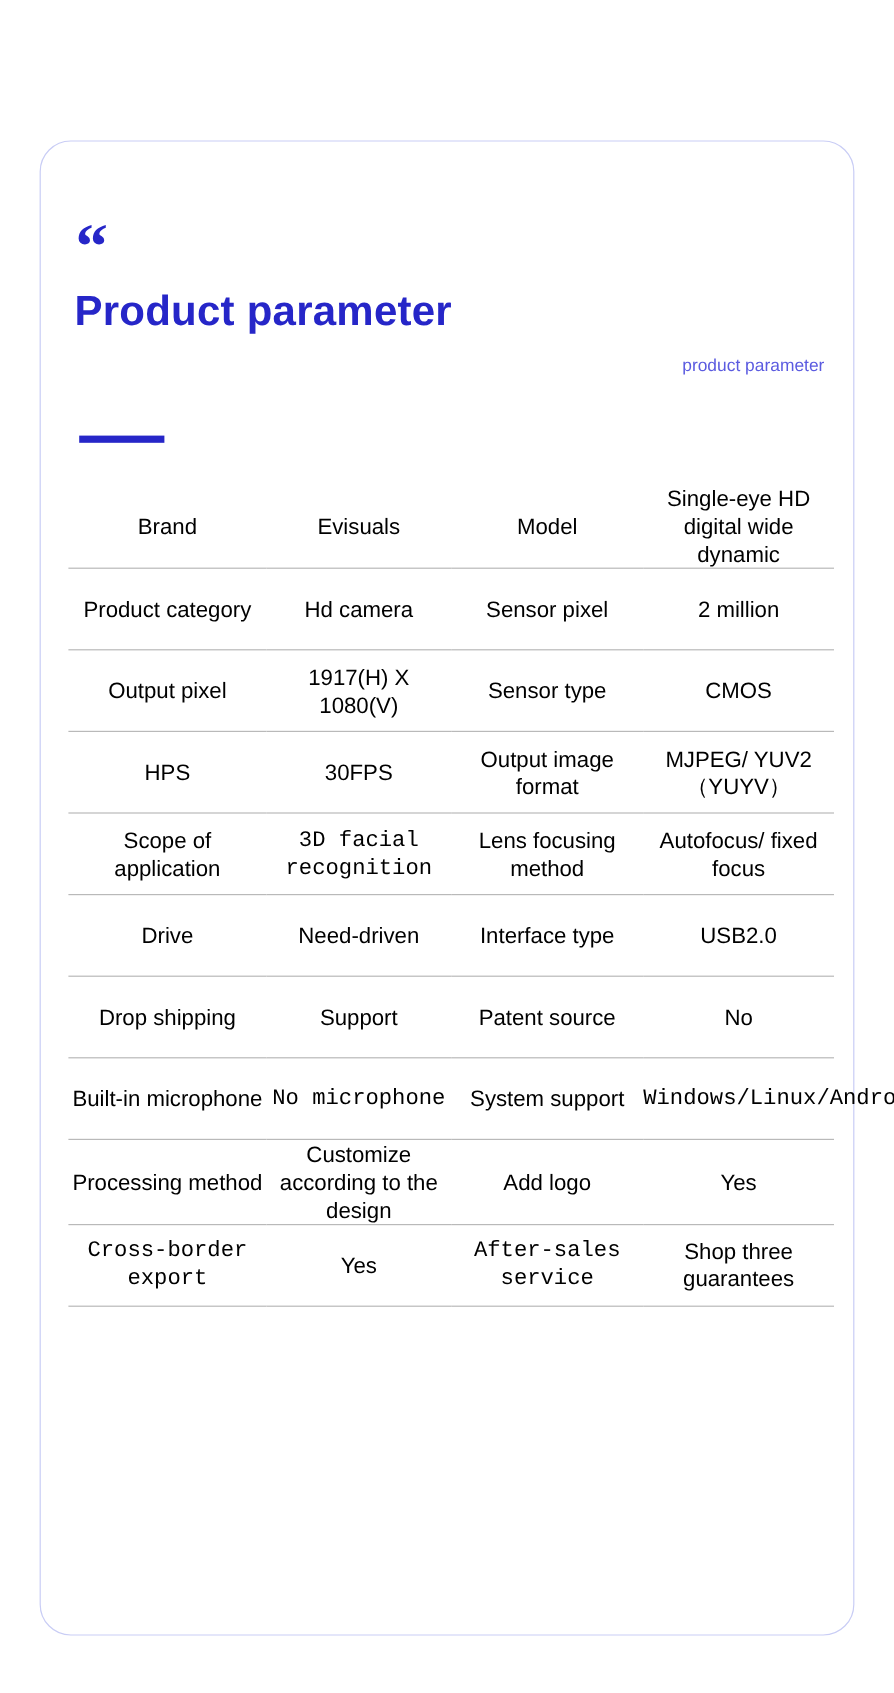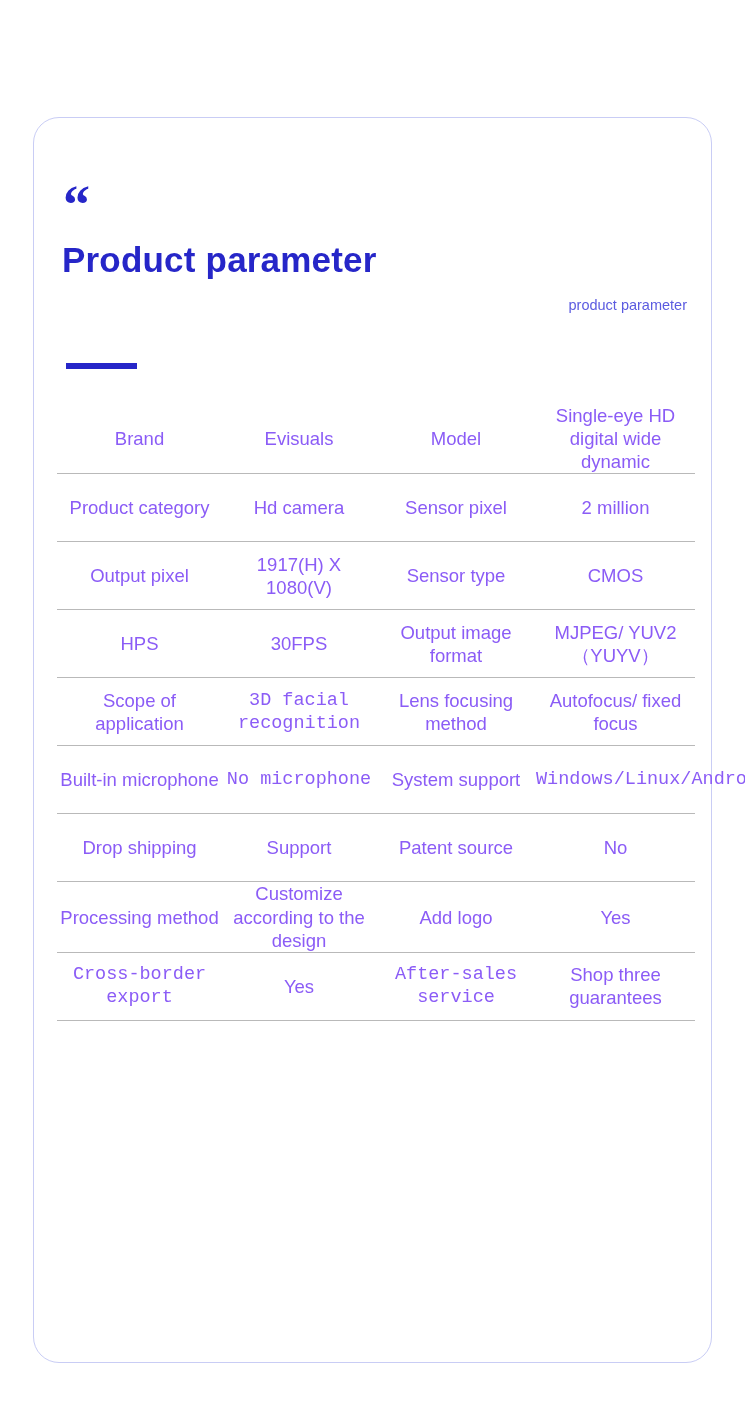--- a/index.html
+++ b/index.html
@@ -75,21 +75,21 @@
     width: 638px;
     border-collapse: collapse;
     table-layout: fixed;
   }
   .table td {
     border-bottom: 1px solid #b9b9b9;
     padding: 0;
     vertical-align: middle;
     text-align: center;
     font-size: 18.5px;
-    color: #8b5cf6;
+    color: #000000;
     line-height: 1.25;
     height: 67px;
   }
   .table tr:last-child td {
     border-bottom: 1px solid #b9b9b9;
   }
   .c1 { width: 165px; }
   .c2 { width: 154px; }
   .c3 { width: 160px; }
   .c4 { width: 159px; }
@@ -141,30 +141,36 @@
         <td class="c3">Output image format</td>
         <td class="c4">MJPEG/ YUV2（YUYV）</td>
       </tr>
       <tr>
         <td class="c1">Scope of application</td>
         <td class="c2 sm3">3D facial recognition</td>
         <td class="c3">Lens focusing method</td>
         <td class="c4">Autofocus/ fixed focus</td>
       </tr>
       <tr>
-        <td class="c1">Built-in microphone</td>
-        <td class="c2 sm3">No microphone</td>
-        <td class="c3">System support</td>
-        <td class="c4 sm3">Windows/Linux/Android</td>
+        <td class="c1">Drive</td>
+        <td class="c2">Need-driven</td>
+        <td class="c3">Interface type</td>
+        <td class="c4">USB2.0</td>
       </tr>
       <tr>
         <td class="c1">Drop shipping</td>
         <td class="c2">Support</td>
         <td class="c3">Patent source</td>
         <td class="c4">No</td>
+      </tr>
+      <tr>
+        <td class="c1">Built-in microphone</td>
+        <td class="c2 sm3">No microphone</td>
+        <td class="c3">System support</td>
+        <td class="c4 sm3">Windows/Linux/Android</td>
       </tr>
       <tr>
         <td class="c1">Processing method</td>
         <td class="c2 med">Customize according to the design</td>
         <td class="c3">Add logo</td>
         <td class="c4">Yes</td>
       </tr>
       <tr>
         <td class="c1 sm3">Cross-border export</td>
         <td class="c2">Yes</td>

